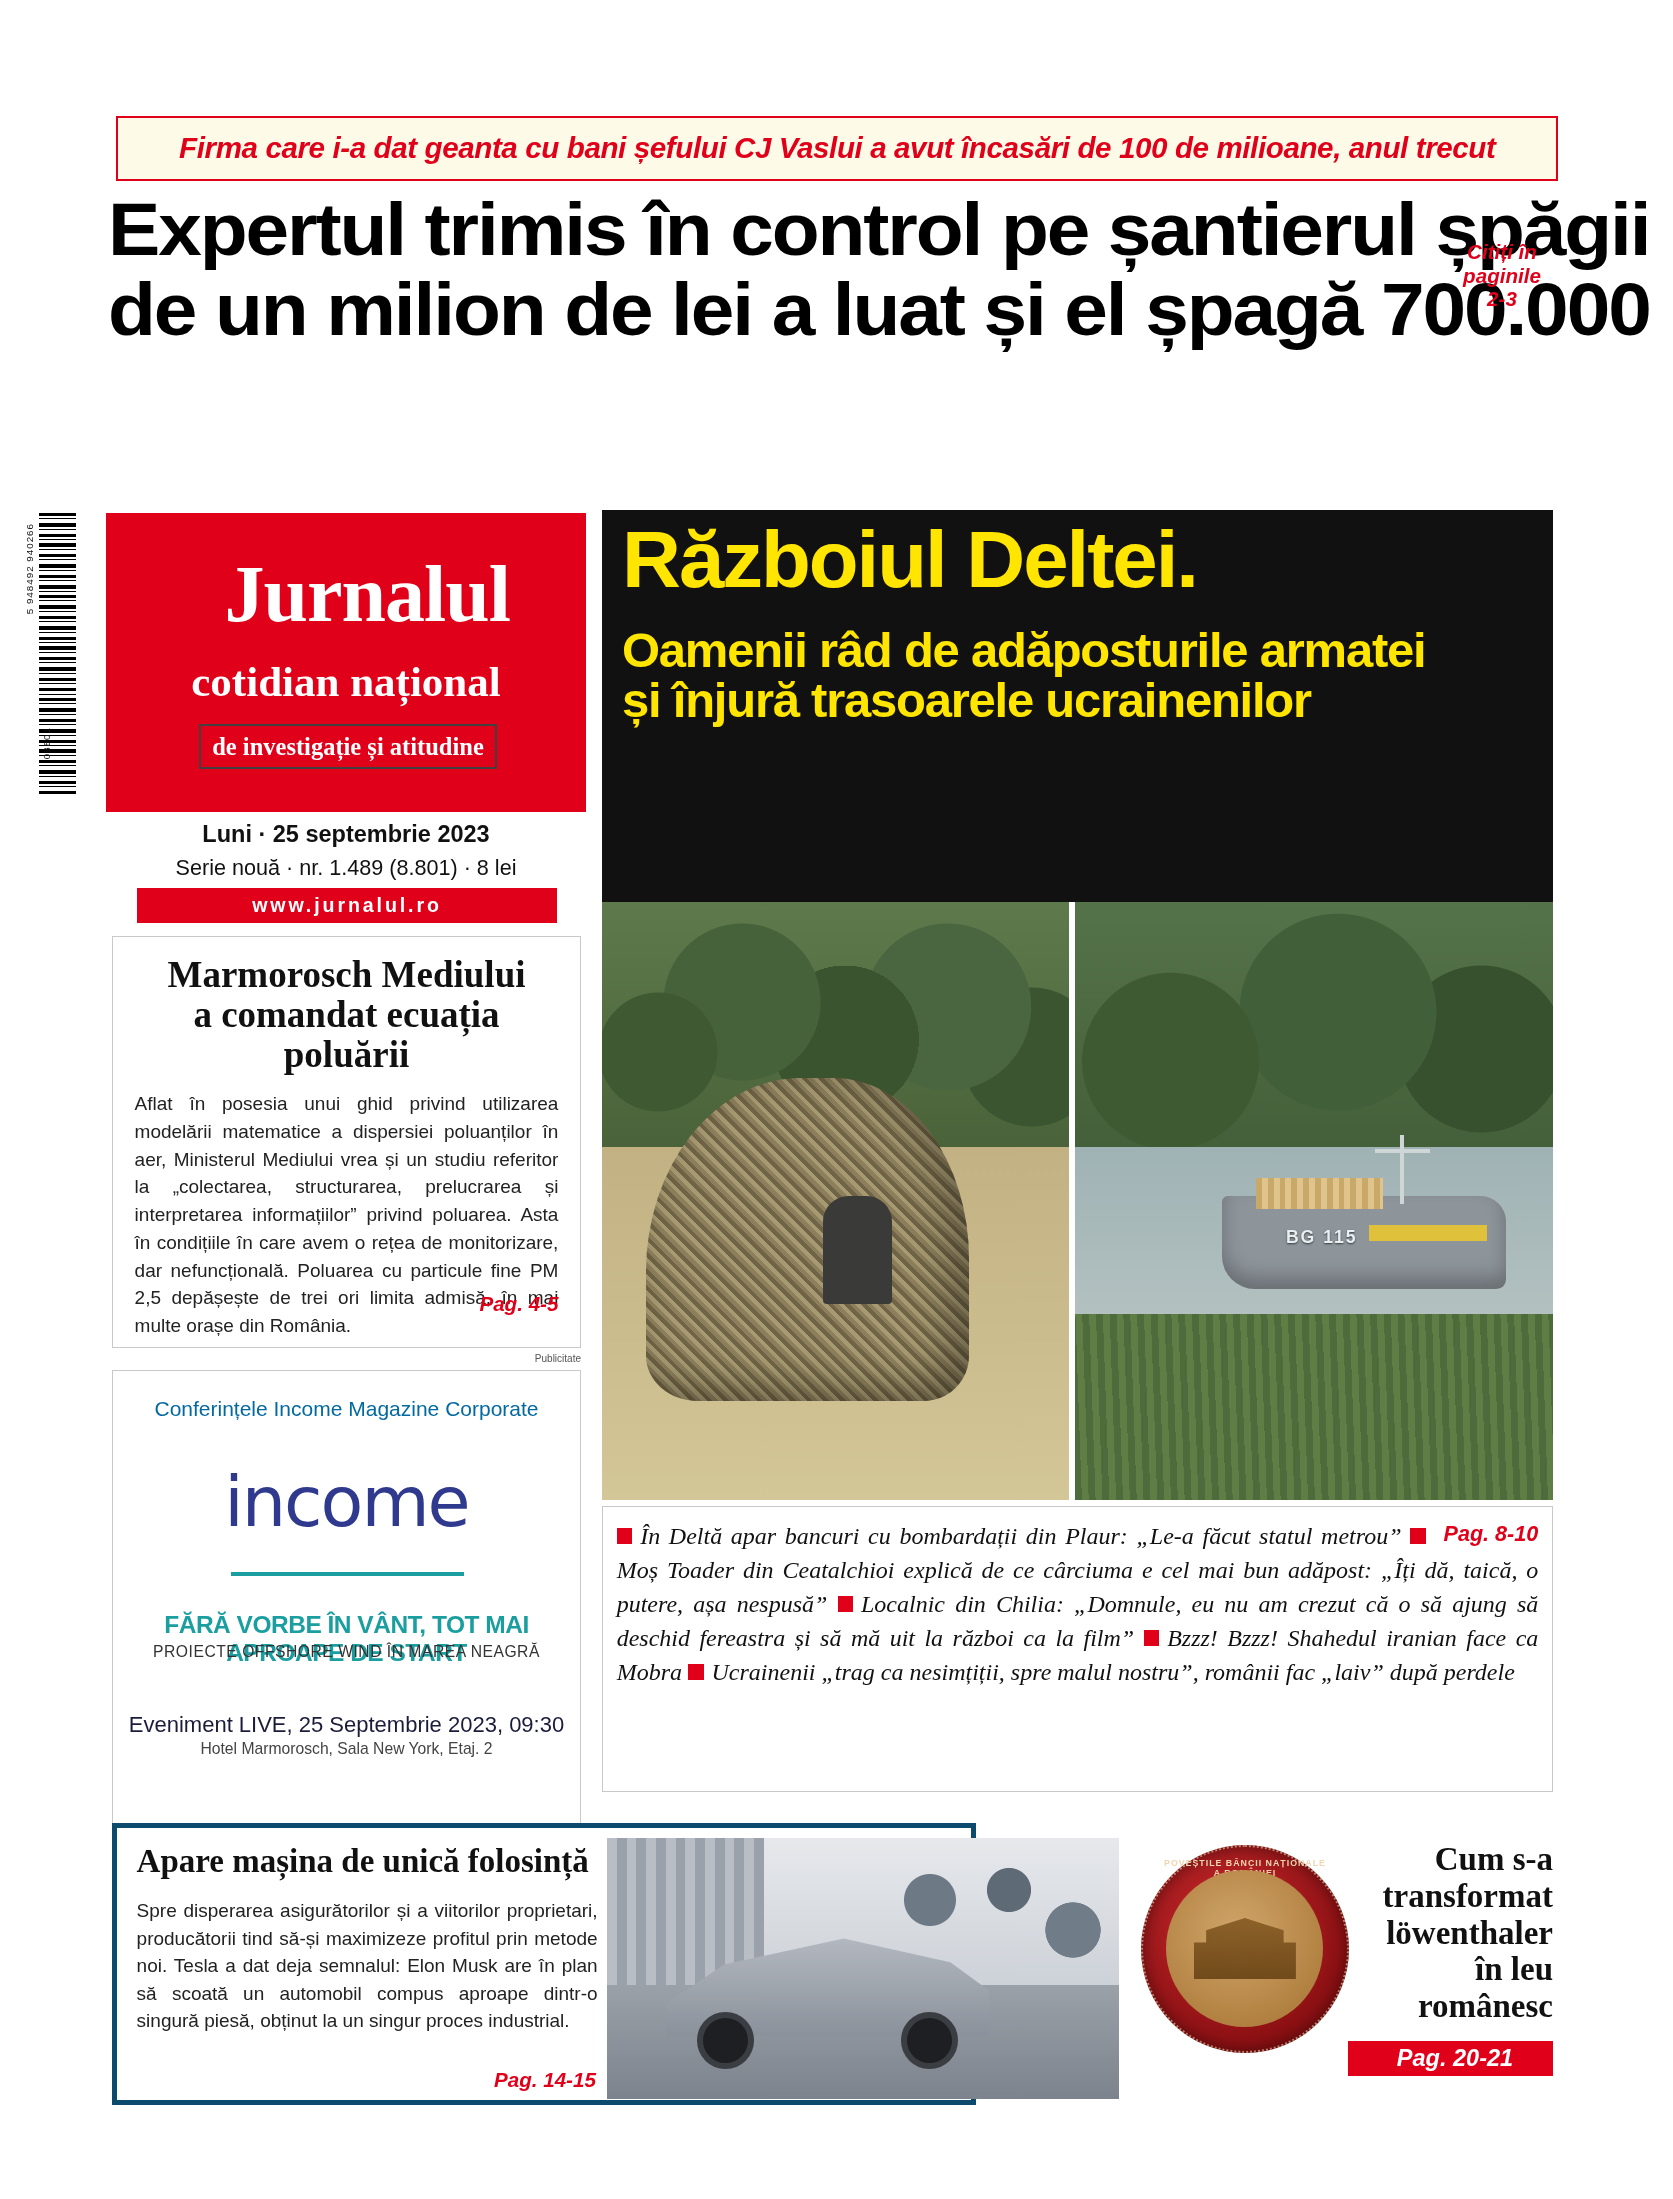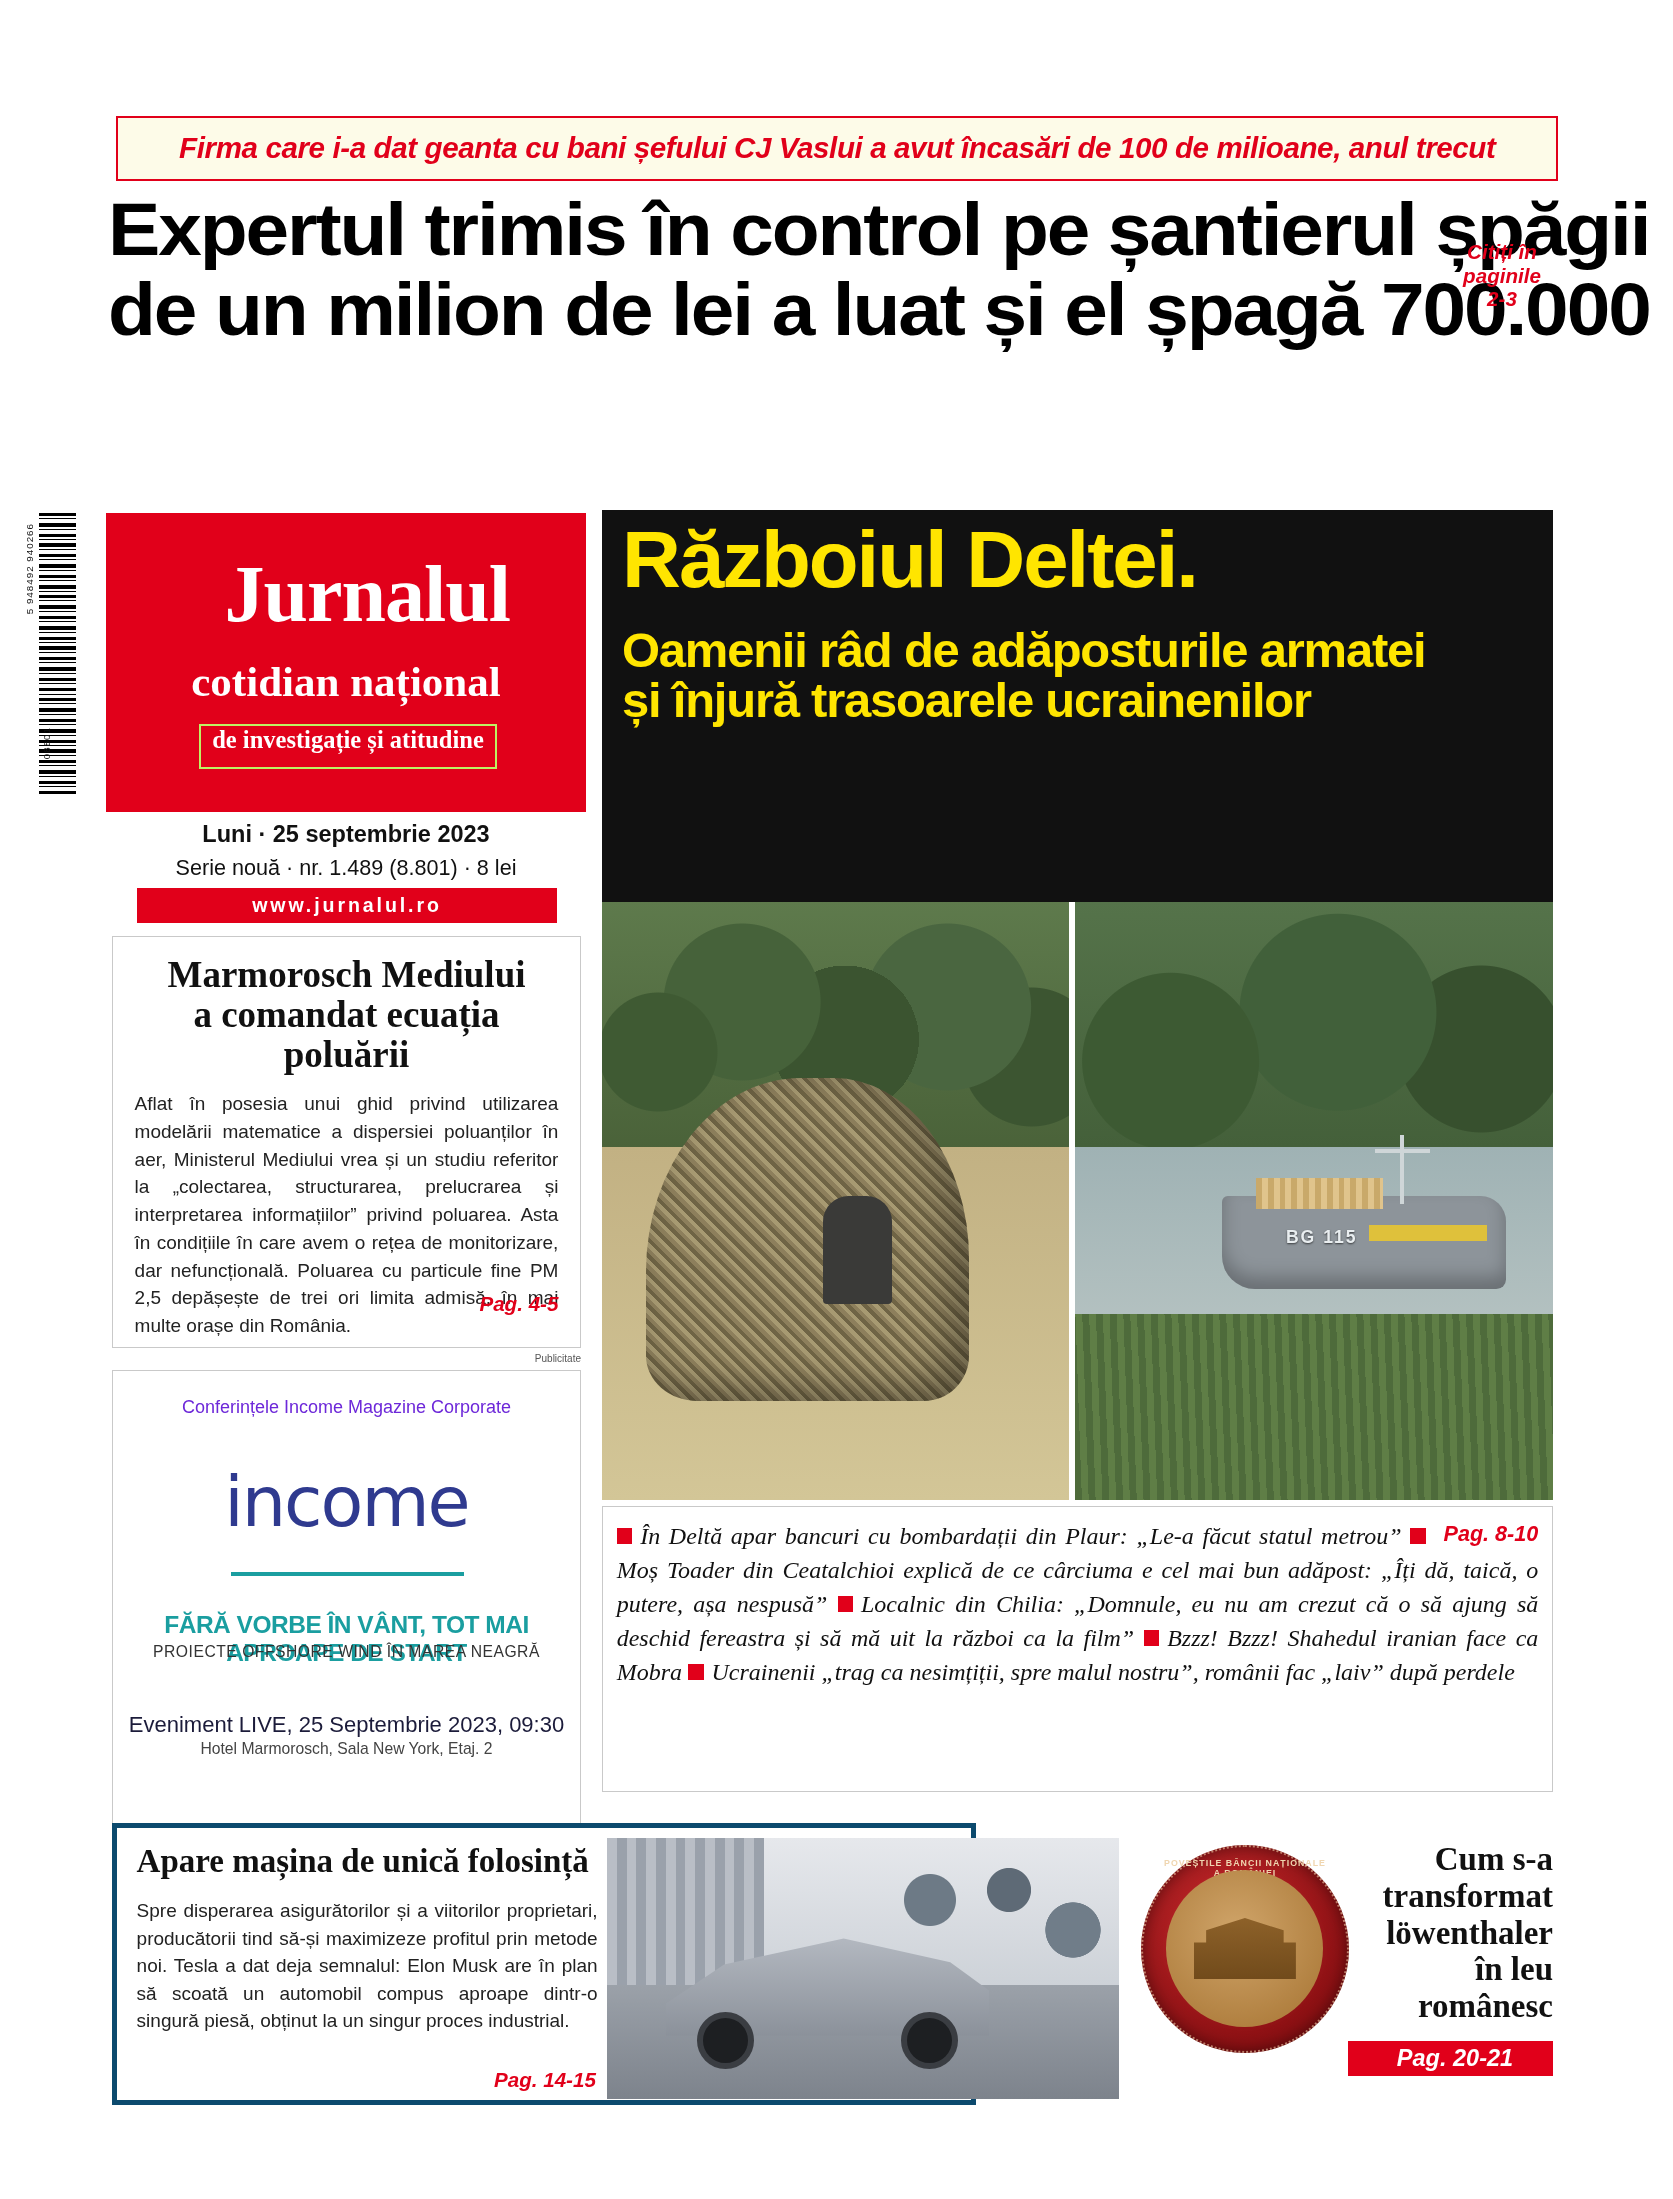--- a/index.html
+++ b/index.html
@@ -99,22 +99,22 @@
     font-weight:bold;font-size:80px;line-height:1;
     letter-spacing:-1px;
   }
   .masthead .sub1{
     position:absolute;left:0;top:147px;width:480px;text-align:center;
     font-family:"Liberation Serif", serif;
     font-weight:bold;font-size:43px;line-height:1;
   }
   .masthead .sub2box{
     position:absolute;left:93px;top:211px;width:294px;height:41px;
-    border:2px solid #bef264;
-    display:flex;justify-content:center;
+    border:2px solid #404040;
+    display:flex;align-items:center;justify-content:center;
   }
   .masthead .sub2{
     font-family:"Liberation Serif", serif;
     font-weight:bold;font-size:24.5px;
   }
 
   .issueline{
     position:absolute;left:106px;top:821px;width:480px;text-align:center;
     font-size:23.5px;font-weight:bold;color:#111;
   }
@@ -161,21 +161,21 @@
     position:absolute;left:112px;top:1353px;width:469px;
     text-align:right;font-size:10px;color:#555;
   }
   .adbox{
     position:absolute;left:112px;top:1370px;width:469px;height:456px;
     border:1px solid #c9c9c9;background:#fff;box-sizing:border-box;
     overflow:hidden;
   }
   .adbox .ad-top{
     position:absolute;left:0;top:25.5px;width:100%;text-align:center;
-    font-size:18px;color:#6d28d9;
+    font-size:21px;color:#0369a1;
   }
   .adbox .ad-logo{
     position:absolute;left:0;top:90px;width:100%;text-align:center;
     font-size:70px;color:#2f3a8f;letter-spacing:-2px;
     font-family:"DejaVu Sans", sans-serif;
   }
   .adbox .ad-rule{
     position:absolute;left:118px;top:201px;width:233px;height:3.9px;background:#1a9ea0;
   }
   .adbox .ad-claim{

